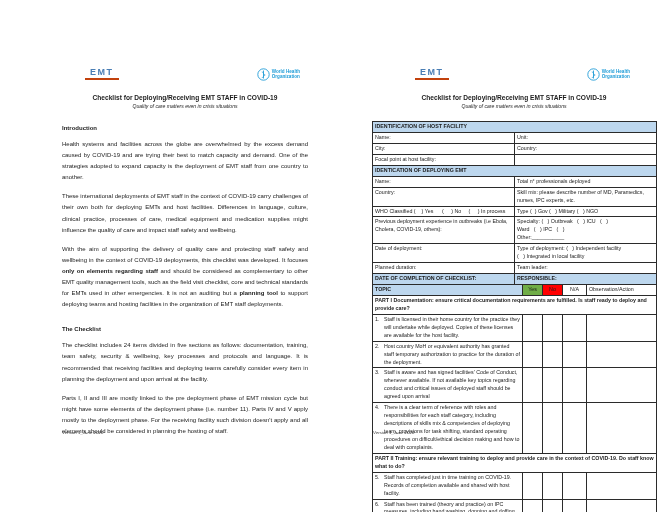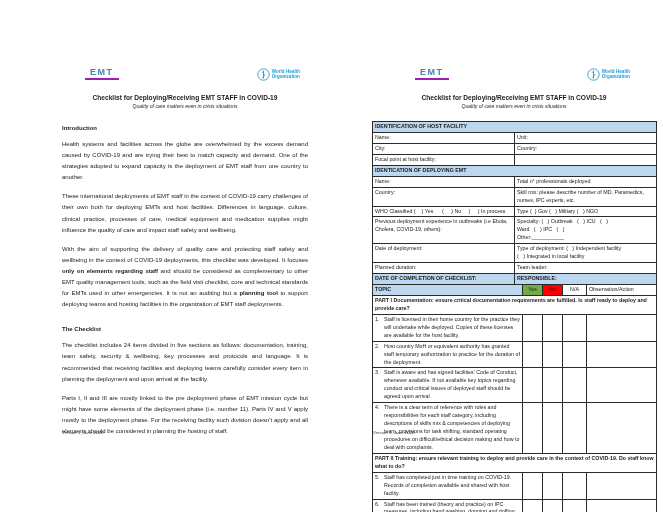--- a/index.html
+++ b/index.html
@@ -9,21 +9,21 @@
   }
   .page{position:absolute;top:66px;}
   .page-left{left:62px;width:246px;height:420px;}
   .page-right{left:372px;width:284px;height:420px;}
 
   .logo-row{display:flex;justify-content:space-between;align-items:center;height:16px;}
   .page-left .logo-row{padding:0 8px 0 23px;}
   .page-right .logo-row{padding:0 26px 0 43px;}
   .emt-logo{
     color:#4a7eb5;font-weight:bold;font-size:9px;letter-spacing:1.5px;
-    border-bottom:2px solid #a21caf;padding:0 5px 1px 5px;line-height:1;
+    border-bottom:2px solid #c2410c;padding:0 5px 1px 5px;line-height:1;
   }
   .who-logo{display:flex;align-items:center;gap:2px;}
   .who-text{font-size:4.6px;font-weight:bold;color:#1F9CD7;line-height:1.15;}
 
   .doc-title{margin-top:12px;text-align:center;font-size:6.6px;font-weight:bold;}
   .doc-subtitle{margin-top:2px;text-align:center;font-size:5.1px;font-style:italic;}
 
   .heading{margin-top:16px;font-size:6px;font-weight:bold;}
   p.body{margin:8px 0 0 0;font-size:6px;line-height:1.85;text-align:justify;}
   p.body b{font-weight:bold;}

